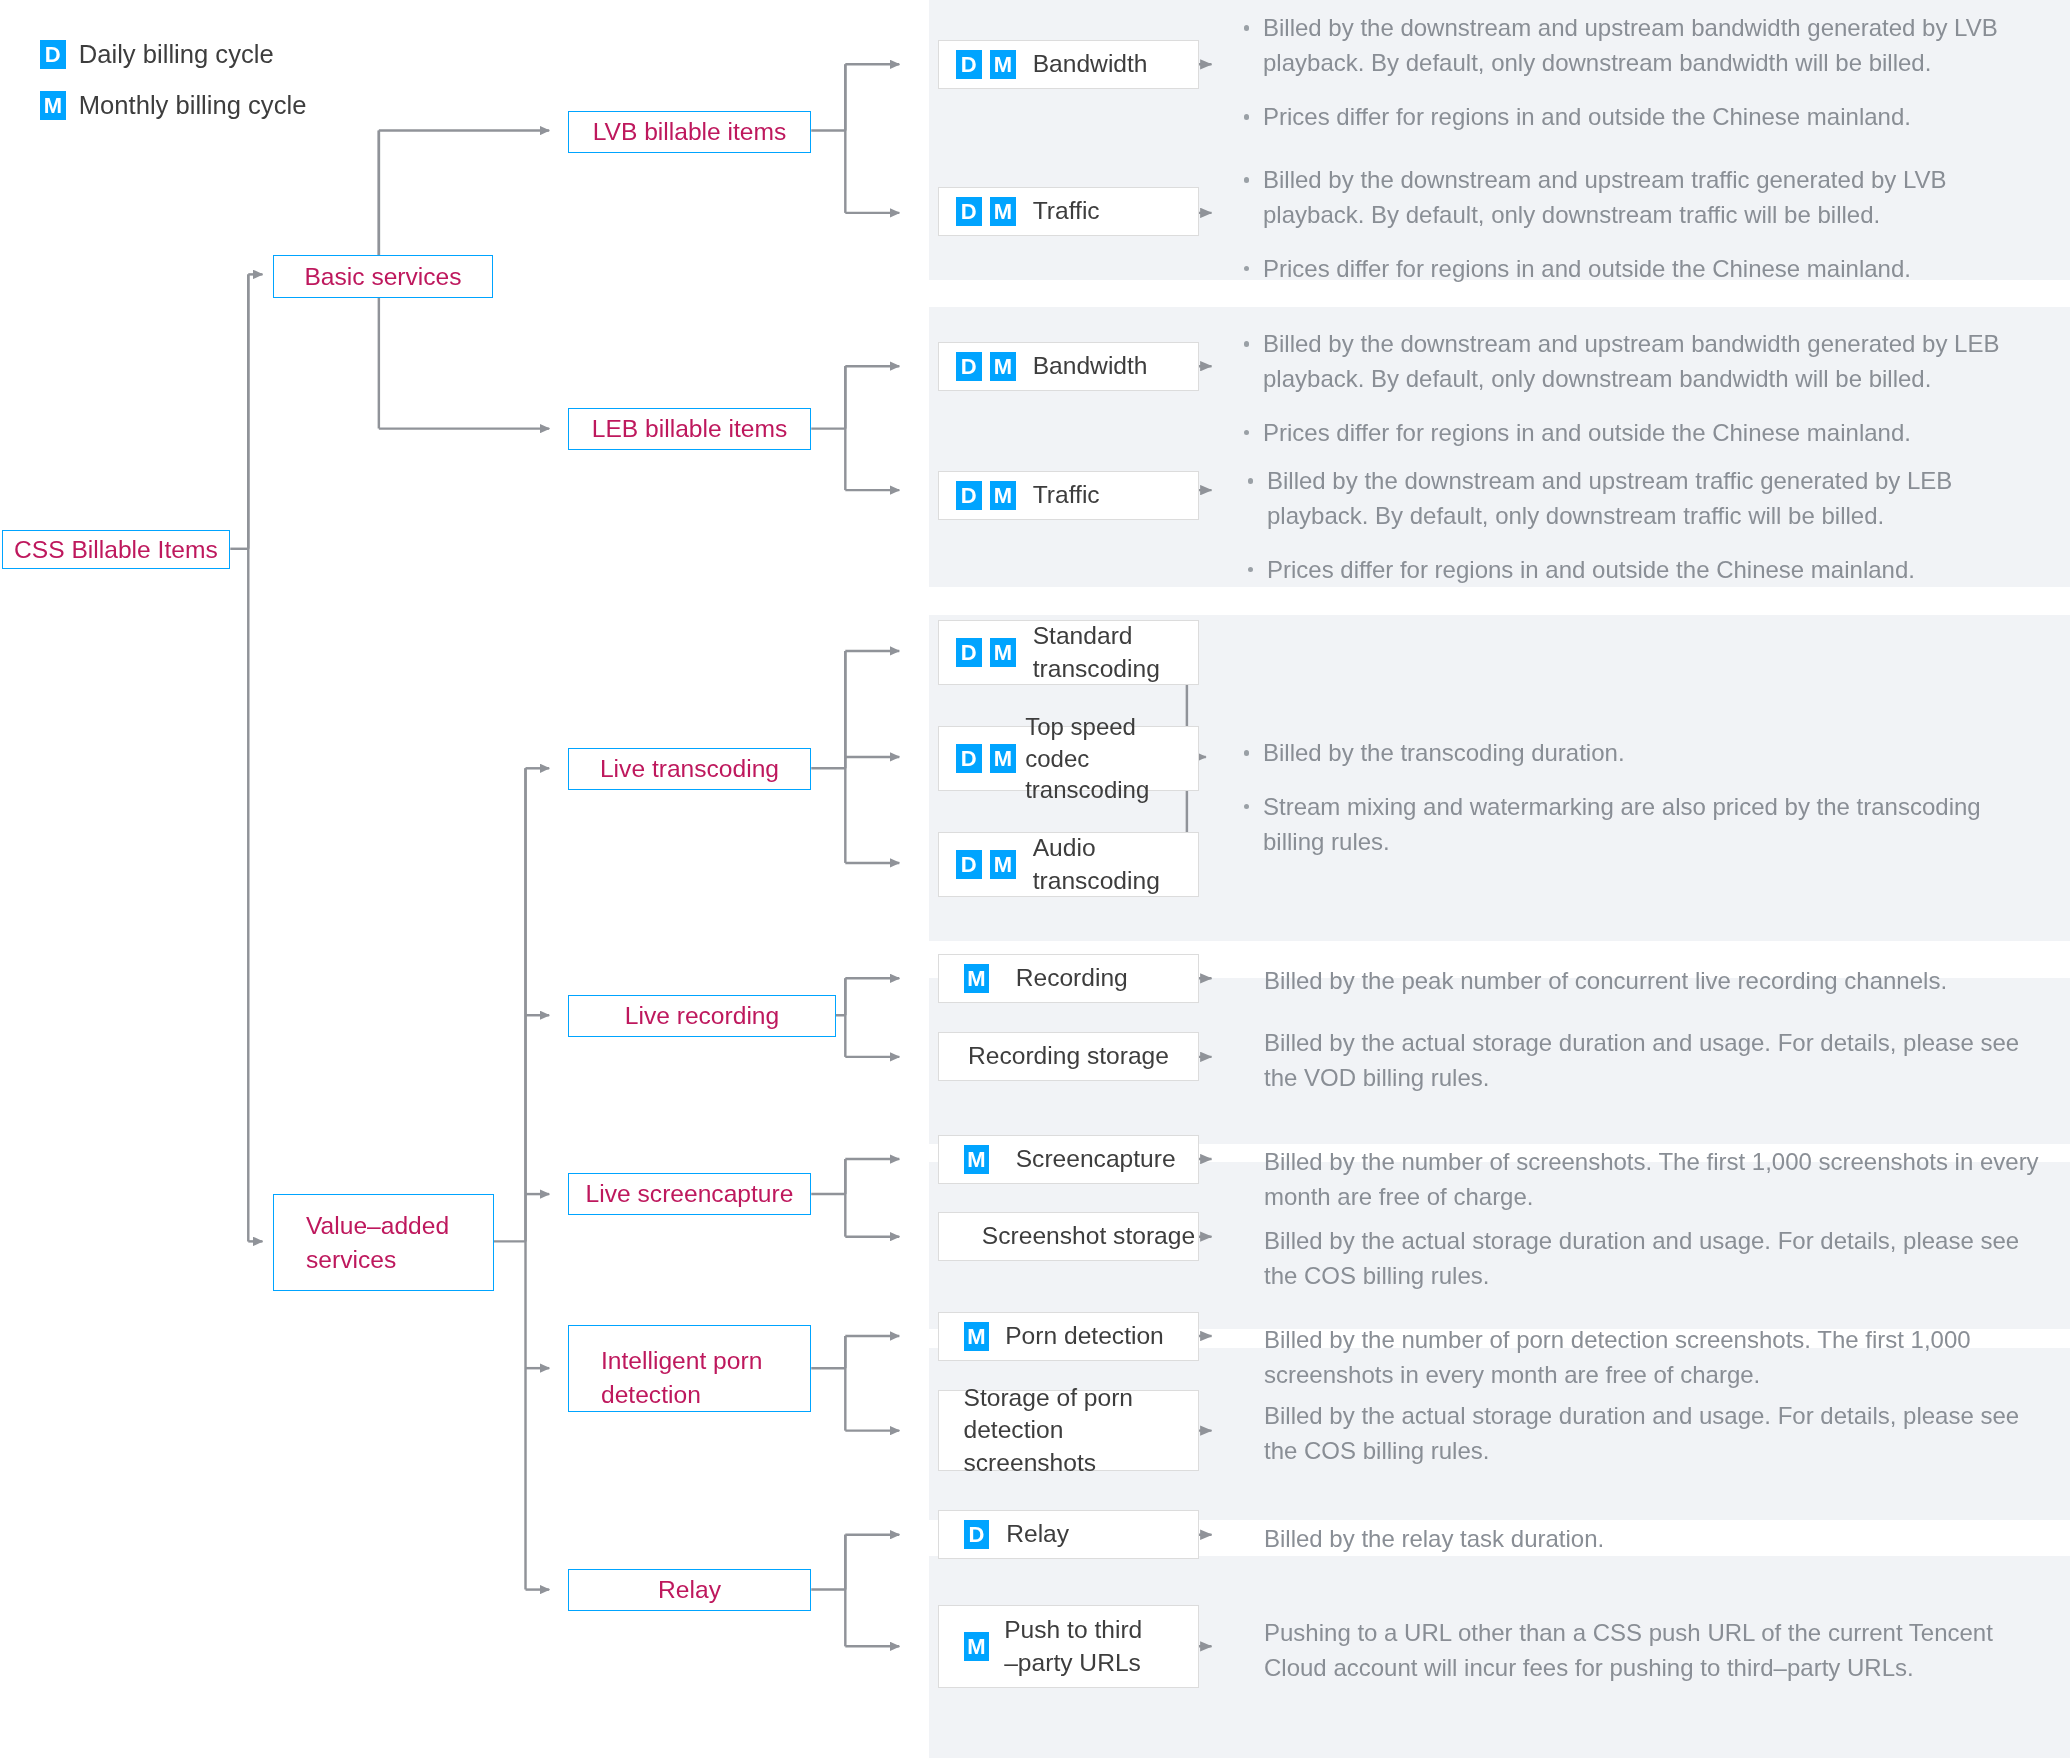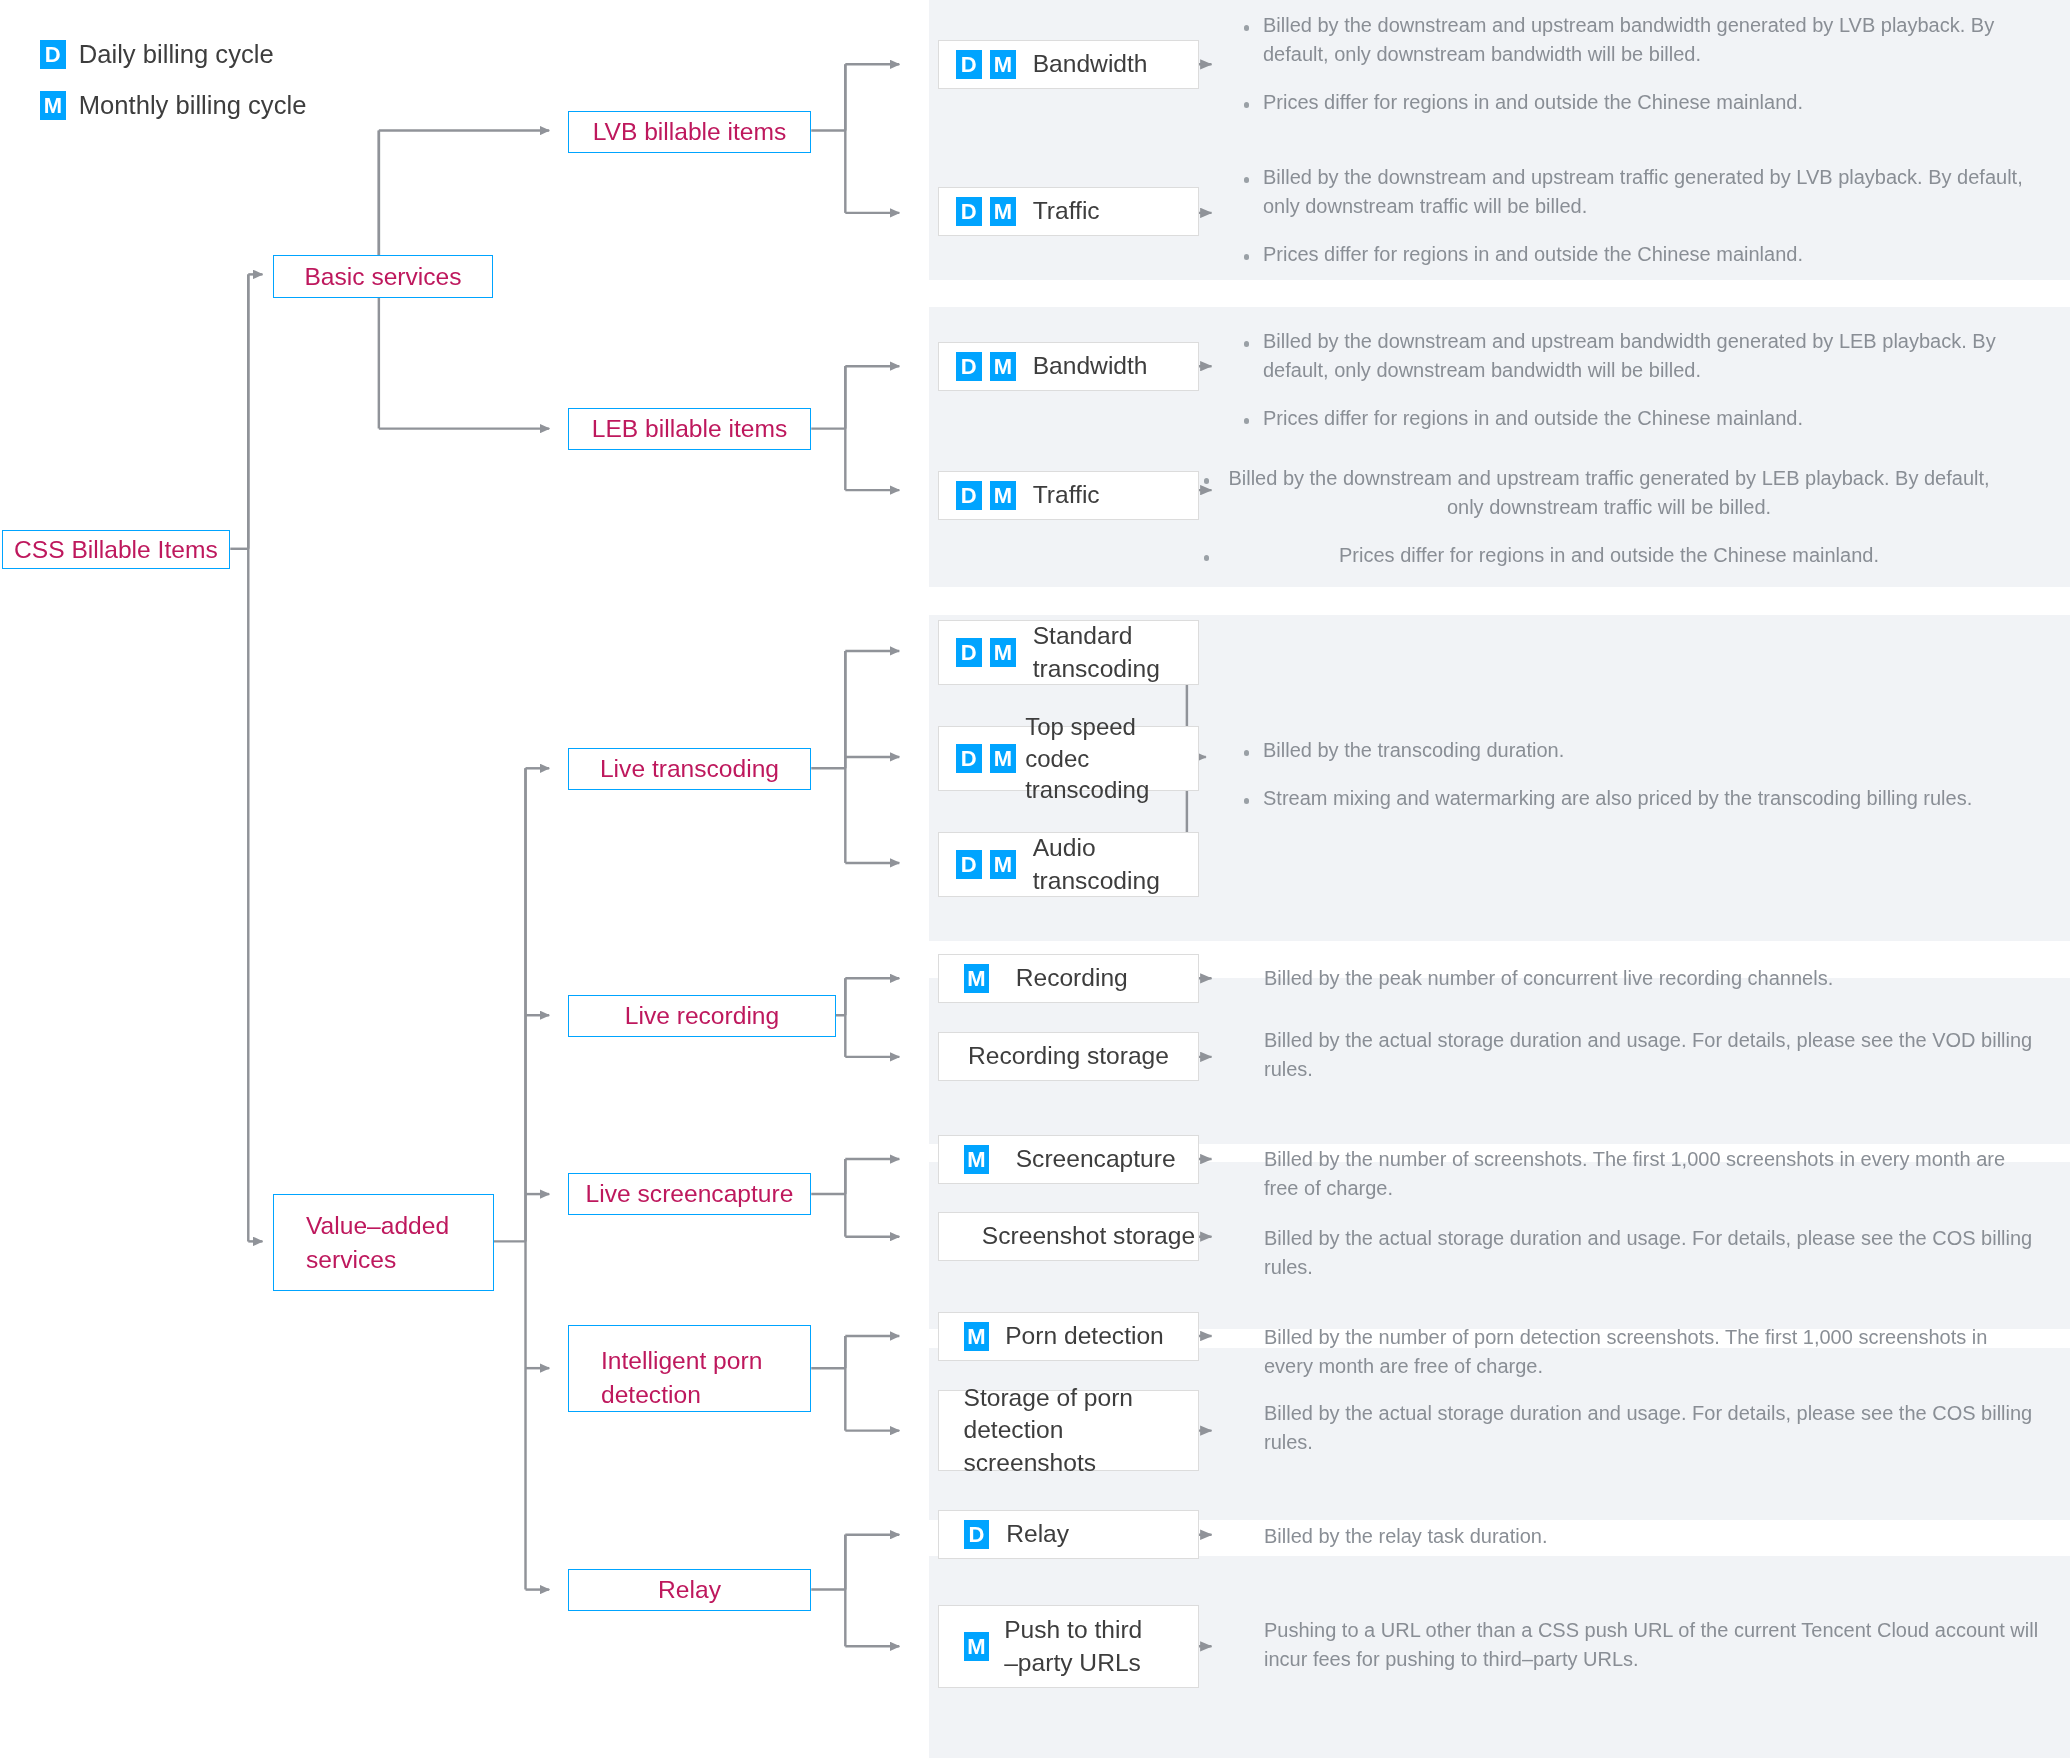--- a/index.html
+++ b/index.html
@@ -43,21 +43,21 @@
   .itembox .badges{
     flex:0 0 auto;display:flex;align-items:center;gap:8.5px;margin-left:17px;
   }
   .itembox .ilabel{
     font-size:24.6px;color:#3d3d3d;line-height:1.32;margin-left:17px;
   }
   .itembox.centered{justify-content:center;}
   .itembox.centered .ilabel{margin-left:0;text-align:center;}
 
   
-  .desc{position:absolute;z-index:3;color:#898e95;font-size:20px;line-height:1.45;}
+  .desc{position:absolute;z-index:3;color:#898e95;font-size:24px;line-height:1.45;}
   .desc ul{margin:0;padding:0;list-style:none;}
   .desc li{position:relative;padding-left:23px;margin:0 0 19px 0;}
   .desc li:last-child{margin-bottom:0;}
   .desc li:before{
     content:"";position:absolute;left:3.8px;top:14px;
     width:5.7px;height:5.7px;border-radius:50%;background:#9aa0a6;
   }
   .desc p{margin:0;}
 </style>
 </head>
@@ -330,21 +330,21 @@
     </ul>
   </div>
 
   <div class="desc" style="left:1240px;top:327px;width:795px;">
     <ul>
       <li>Billed by the downstream and upstream bandwidth generated by LEB playback. By default, only downstream bandwidth will be billed.</li>
       <li>Prices differ for regions in and outside the Chinese mainland.</li>
     </ul>
   </div>
 
-  <div class="desc" style="left:1200px;top:464px;width:795px;text-align:center;">
+  <div class="desc" style="left:1244px;top:464px;width:795px;">
     <ul>
       <li>Billed by the downstream and upstream traffic generated by LEB playback. By default, only downstream traffic will be billed.</li>
       <li>Prices differ for regions in and outside the Chinese mainland.</li>
     </ul>
   </div>
 
   <div class="desc" style="left:1240px;top:736px;width:785px;">
     <ul>
       <li>Billed by the transcoding duration.</li>
       <li>Stream mixing and watermarking are also priced by the transcoding billing rules.</li>

